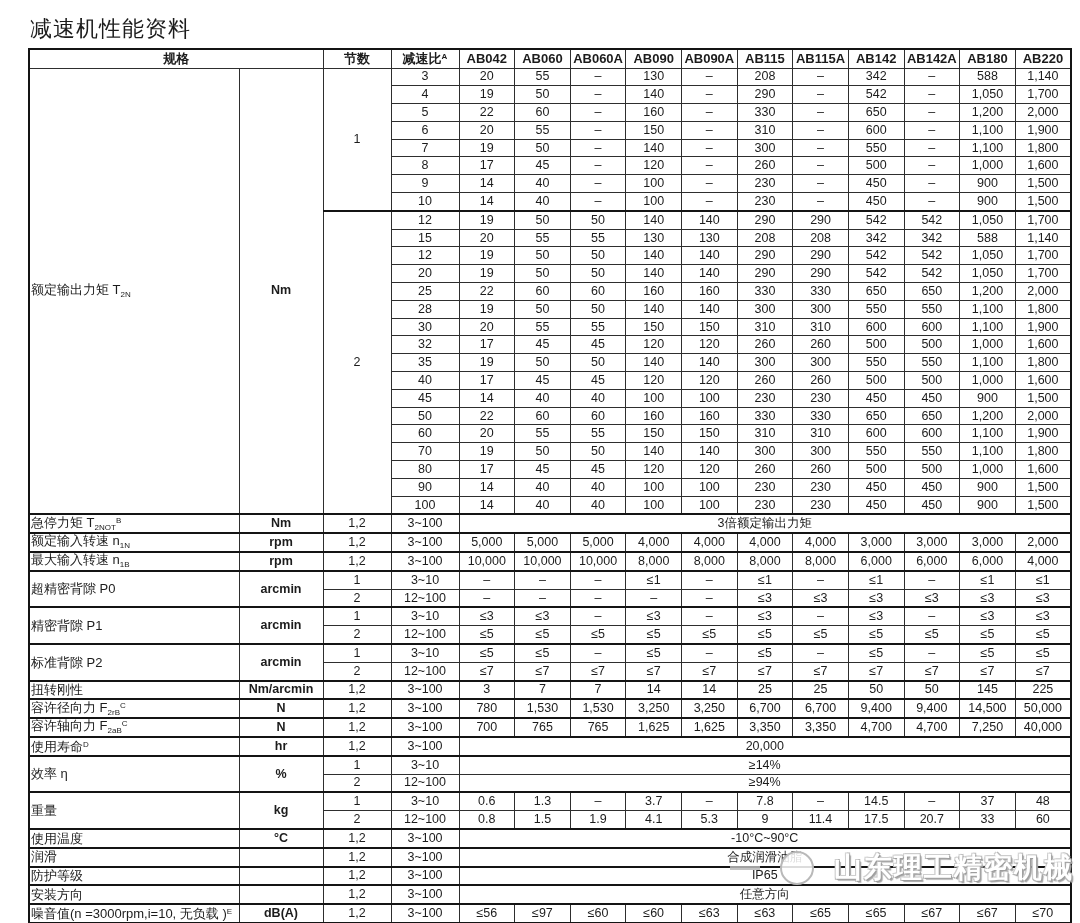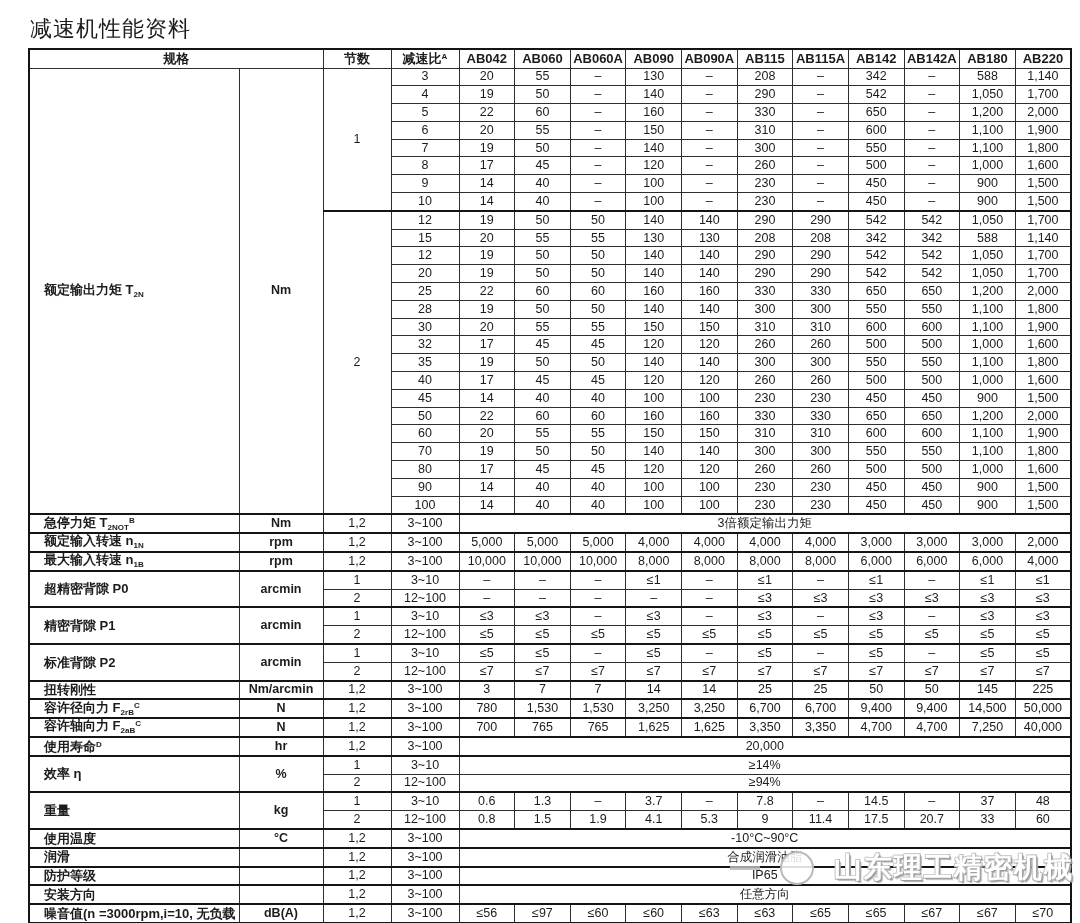--- a/index.html
+++ b/index.html
@@ -5,21 +5,21 @@
   html,body{margin:0;padding:0}
   body{width:1080px;height:923px;background:#fff;position:relative;overflow:hidden;
        color:#1c1c1c;font-family:"Liberation Sans","DejaVu Sans",sans-serif}
   #title{font-size:22px;font-weight:normal;margin:14px 0 4px 30px;letter-spacing:1px}
   table{border-collapse:collapse;table-layout:fixed;width:1044px;margin-left:28px;
         border:2px solid #141414}
   th,td{border:1px solid #2e2e2e;text-align:center;vertical-align:middle;
         font-size:12.5px;padding:0 1px;height:16.8px;line-height:1.04;
         overflow:hidden;white-space:nowrap}
   thead th{font-weight:bold;font-size:13px;height:17.5px}
-  td.lbl{text-align:left;padding-left:14px;font-weight:bold;font-size:13px}
+  td.lbl{text-align:left;padding-left:1px;font-weight:normal;font-size:13px}
   td.unit{font-weight:bold}
   tr.gs td, tr.gs th{border-top:2px solid #141414}
   sub{font-size:8px;vertical-align:-3px}
   sup{font-size:8px;vertical-align:4px}
   #watermark{position:absolute;top:849px;right:6px;display:flex;align-items:center;
              gap:20px;pointer-events:none}
   #wm-dash{width:30px;height:4px;background:#b9b9b9;opacity:.85}
   #wm-circle{width:34px;height:34px;border-radius:50%;border:2px solid #b9b9b9;
              background:rgba(255,255,255,.85);box-sizing:border-box}
   #wm-text{font-size:28px;font-weight:bold;letter-spacing:2px;color:#ffffff;

